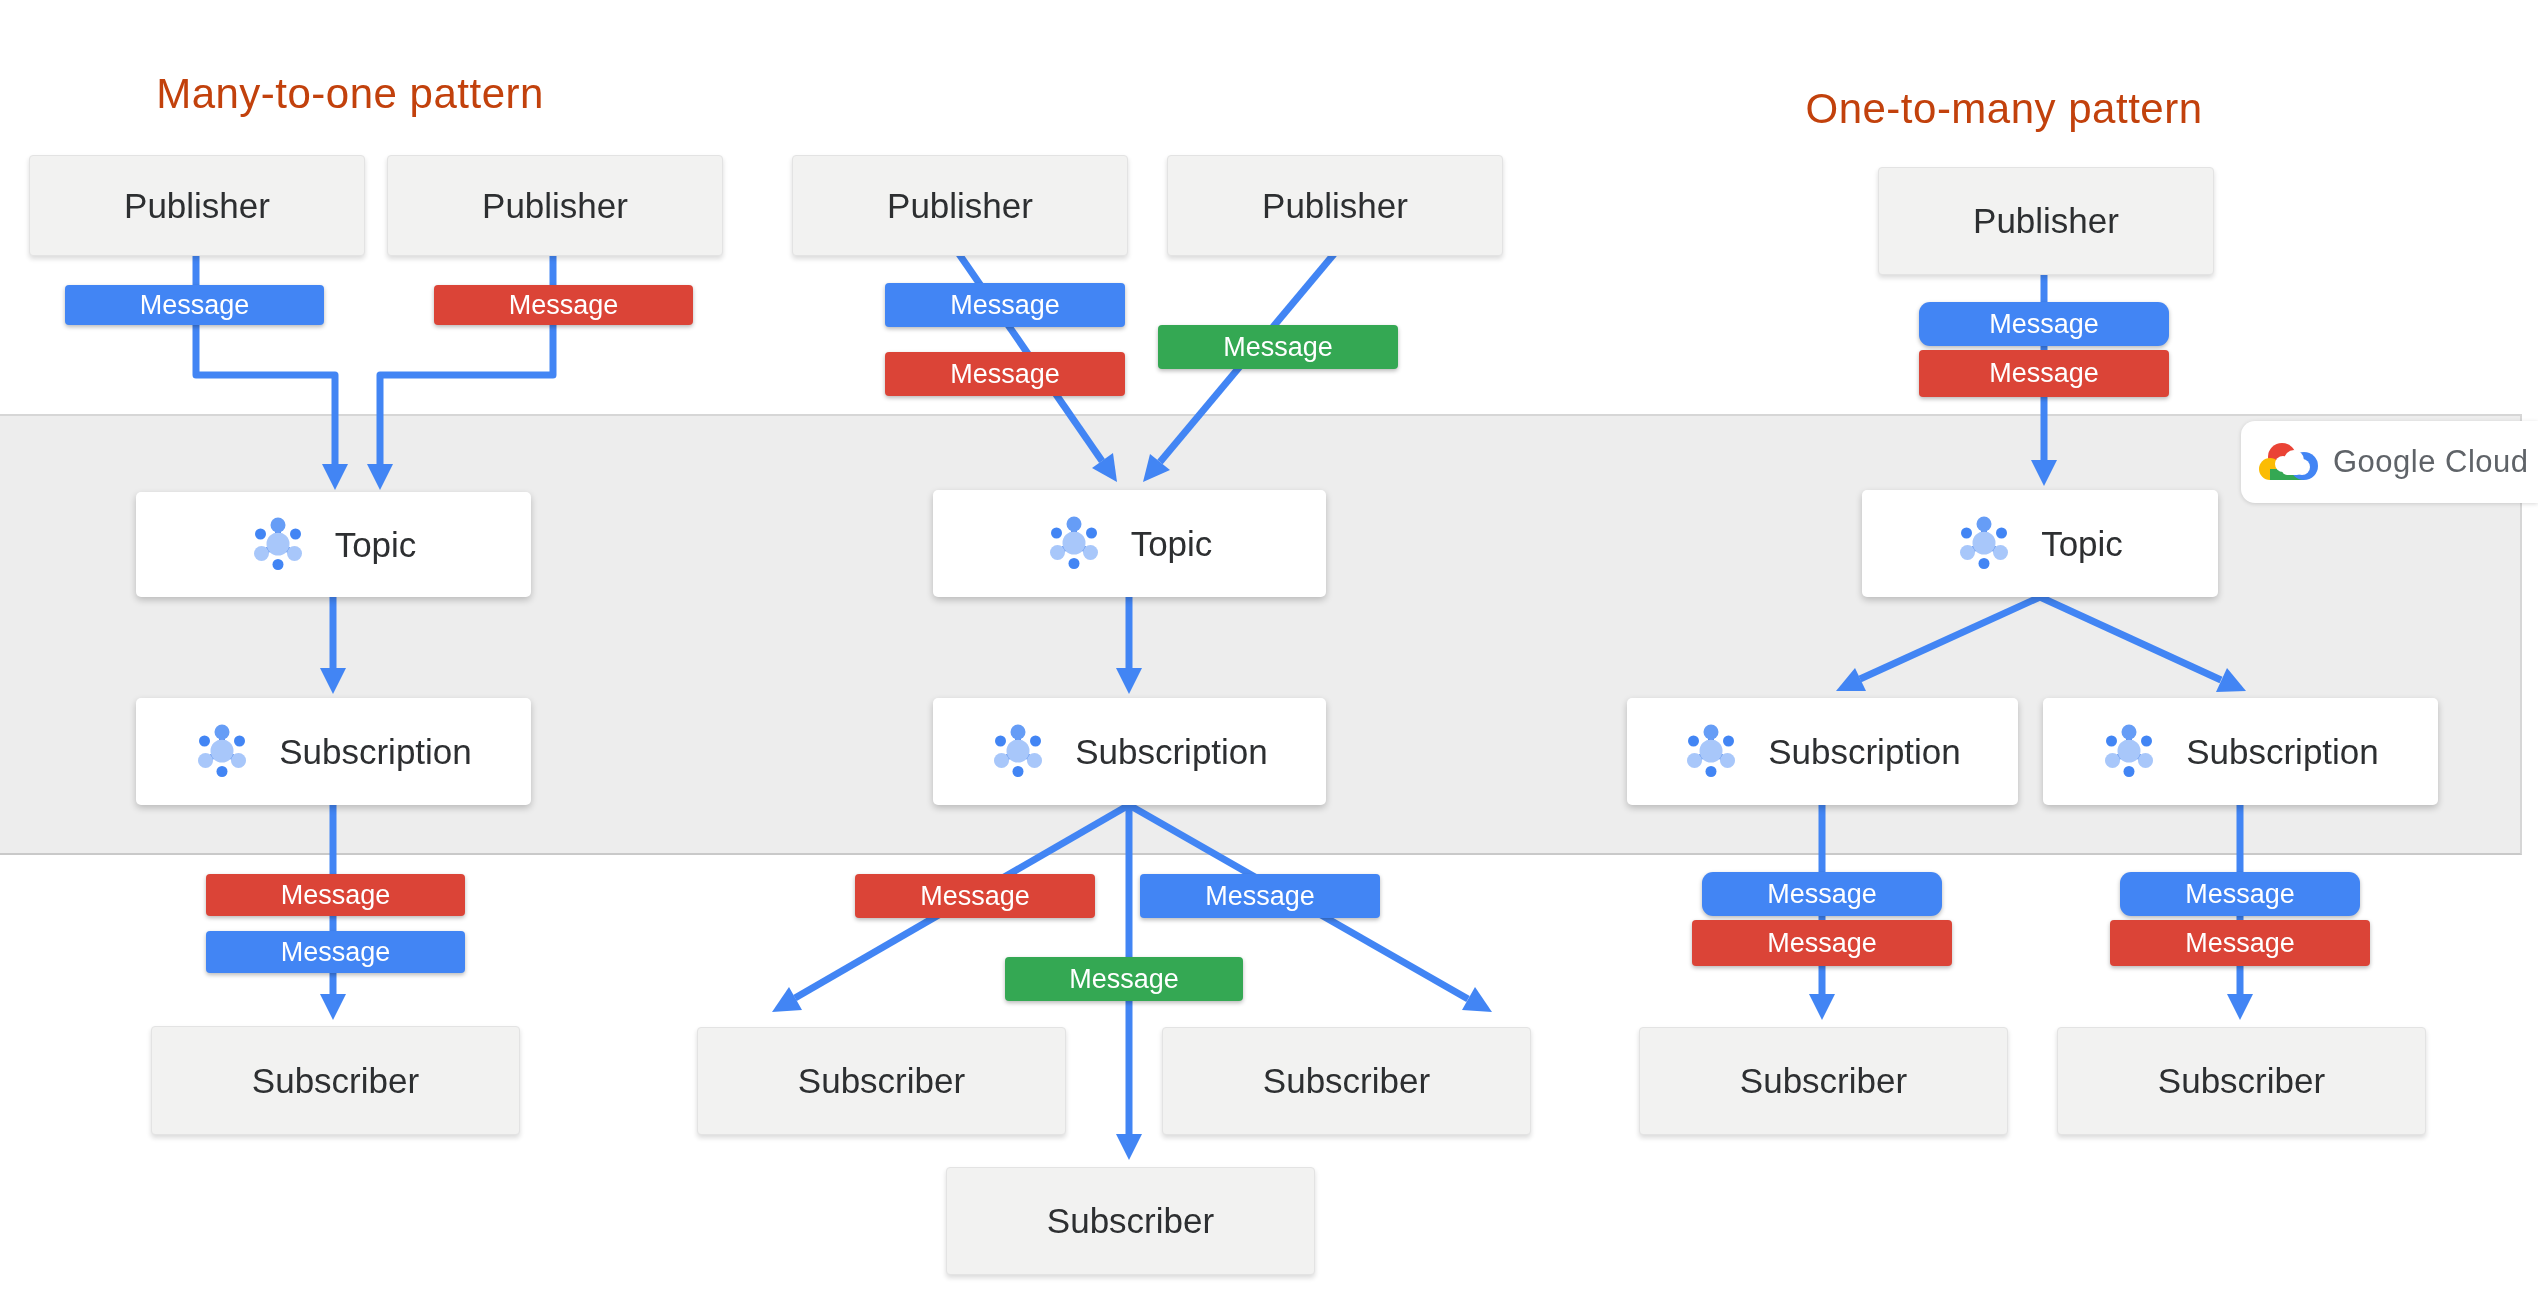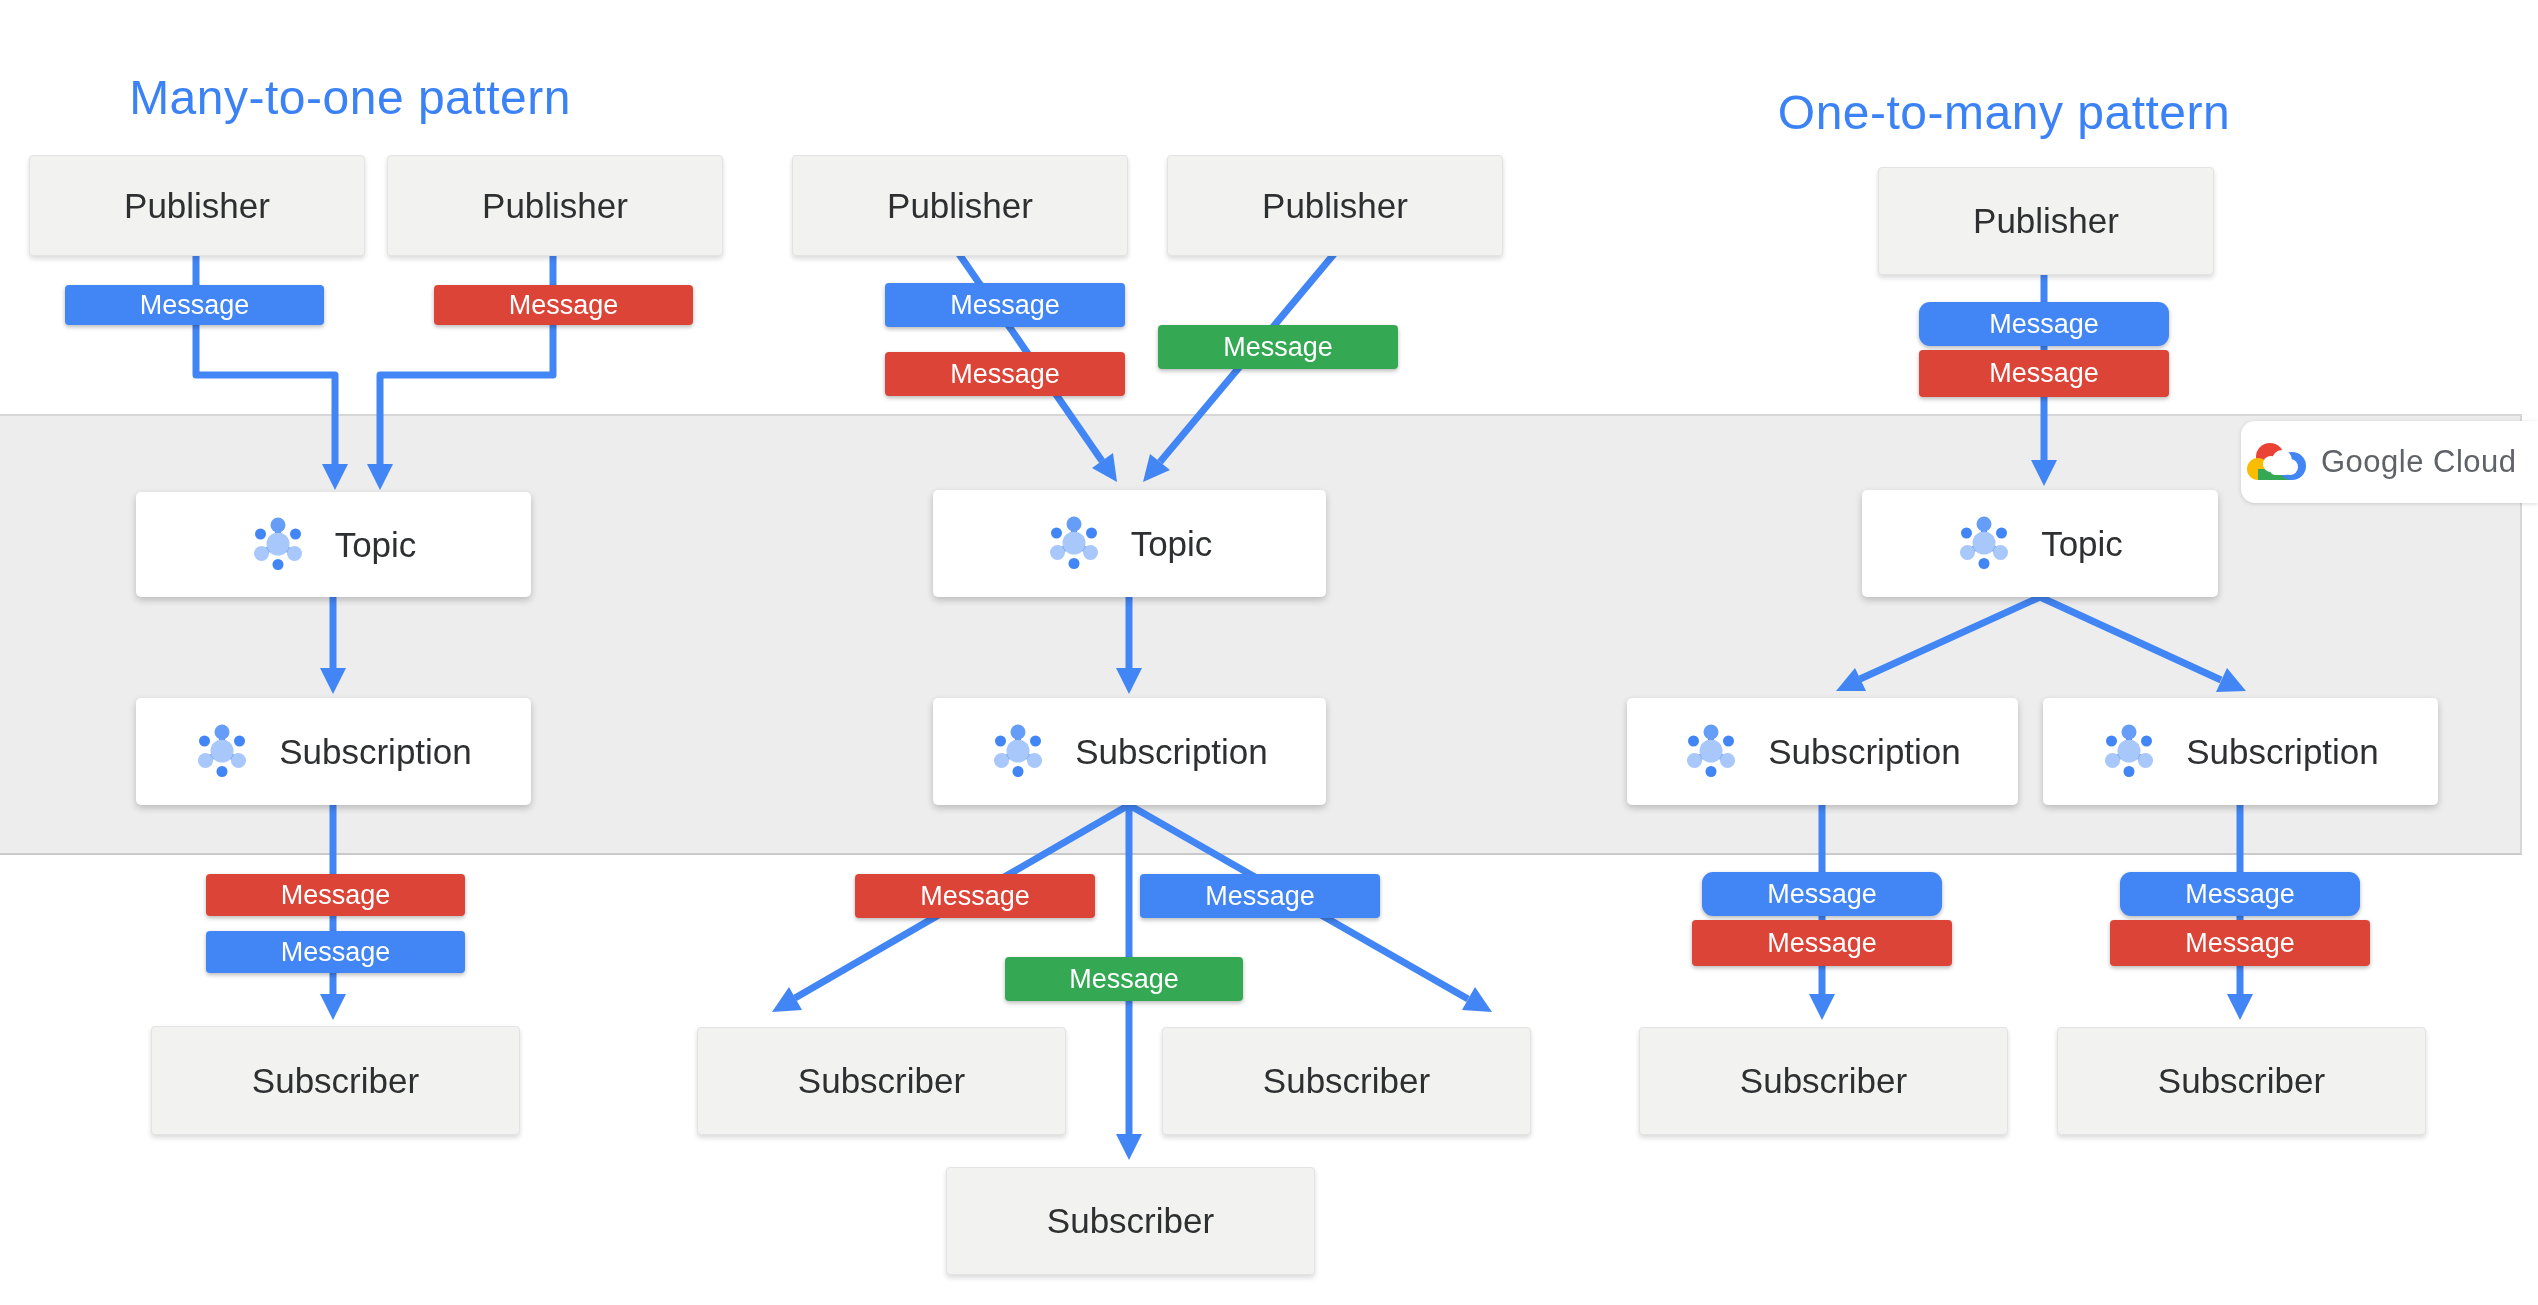--- a/index.html
+++ b/index.html
@@ -8,21 +8,21 @@
     font-family:"Liberation Sans","DejaVu Sans",sans-serif;background:#ffffff;
   }
   .band{
     position:absolute;left:0;top:414px;width:2520px;height:437px;
     background:#EDEDED;
     border-top:2px solid #D6D6D6;border-bottom:2px solid #C9C9C9;border-right:2px solid #D6D6D6;
   }
   .wires{position:absolute;left:0;top:0;width:2538px;height:1305px;pointer-events:none;}
   .title{
     position:absolute;width:700px;text-align:center;
-    font-size:48px;color:#3b82f6;letter-spacing:.5px;
+    font-size:42px;color:#c2410c;letter-spacing:.5px;
   }
   .node{
     position:absolute;display:flex;align-items:center;justify-content:center;
     font-size:35px;color:#2d2f31;
   }
   .node.gray{
     background:#F2F2F1;border:1px solid #E3E3E3;border-radius:4px;
     box-shadow:0 3px 5px rgba(0,0,0,.14);
   }
   .node.white{
@@ -37,21 +37,21 @@
     box-shadow:0 2px 4px rgba(0,0,0,.28);
   }
   .msg.blue{background:#4285F4;}
   .msg.red{background:#DB4437;}
   .msg.green{background:#34A853;}
   .msg.rounded{border-radius:11px;}
   .logo-card{
     position:absolute;left:2241px;top:421px;width:297px;height:82px;
     background:#ffffff;border-radius:14px 0 0 14px;
     box-shadow:0 1px 4px rgba(0,0,0,.15);
-    display:flex;align-items:center;padding-left:4px;box-sizing:border-box;gap:12px;
+    display:flex;align-items:center;padding-left:16px;box-sizing:border-box;gap:12px;
   }
   .logo-text{font-size:31px;color:#5F6368;letter-spacing:.5px;white-space:nowrap;}
 </style>
 </head>
 <body>
 
 <div class="stage">
 
   <svg width="0" height="0" style="position:absolute">
     <defs>

